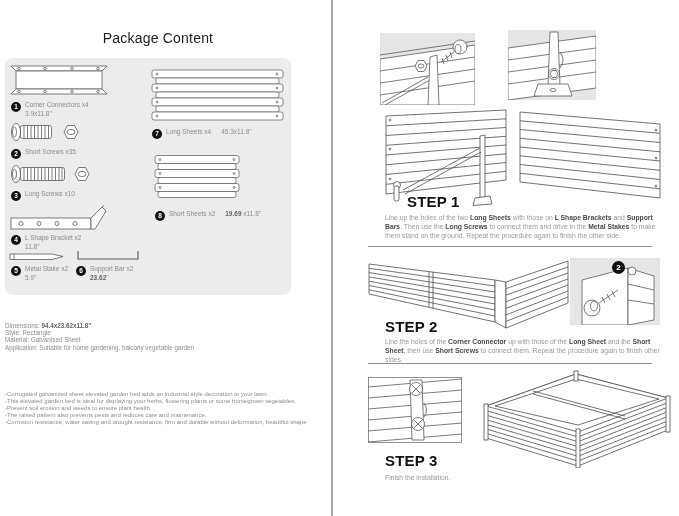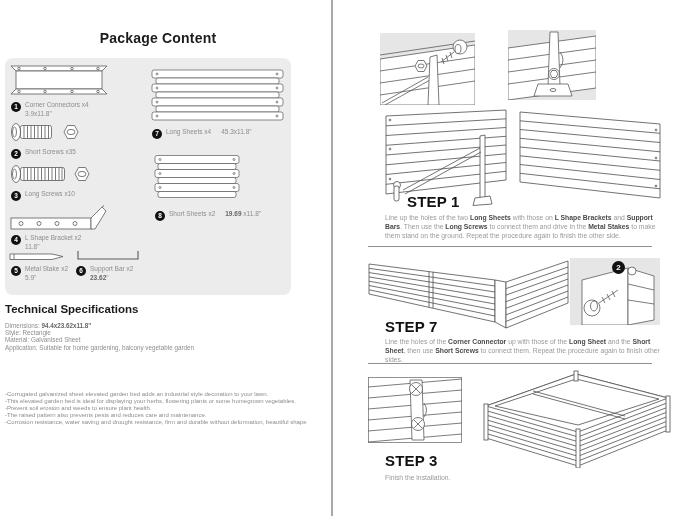--- a/index.html
+++ b/index.html
@@ -2,21 +2,21 @@
 <html><head>
 <meta charset="utf-8">
 <style>
   html,body{margin:0;padding:0;background:#fff;}
   .page{position:relative;width:679px;height:516px;background:#fff;overflow:hidden;
         font-family:"Liberation Sans","DejaVu Sans",sans-serif;color:#8d8d8d;}
   .abs{position:absolute;}
   
   .vdivider{position:absolute;left:331px;top:0;width:2px;height:516px;background:#a8a8a8;}
   .pkg-title{position:absolute;left:0;top:30px;width:316px;text-align:center;
-             font-size:14px;font-weight:700;color:#1c1c1c;letter-spacing:.2px;}
+             font-size:14px;font-weight:400;color:#1c1c1c;letter-spacing:.2px;}
   .panel{position:absolute;left:5px;top:58px;width:286px;height:237px;background:#ececec;border-radius:8px;}
   .item{position:absolute;font-size:6.5px;line-height:8.8px;color:#8d8d8d;white-space:nowrap;}
   .item .badge{position:absolute;left:0;top:1px;width:10px;height:10px;border-radius:50%;
                background:#111;color:#fff;font-size:6.5px;font-weight:700;line-height:10px;text-align:center;}
   .item .itxt{display:block;margin-left:14px;}
   .dim-inline{margin-left:10px;}
   .bld{font-weight:700;color:#666;}
   .sec-head{position:absolute;left:5px;font-size:11.5px;font-weight:700;color:#1c1c1c;}
   .spec-rows{position:absolute;left:5px;top:322px;width:326px;font-size:6.3px;line-height:7.2px;white-space:nowrap;}
   .feat-rows{position:absolute;left:5px;top:391px;width:330px;font-size:6px;line-height:6.9px;white-space:nowrap;}
@@ -198,21 +198,20 @@
       <rect x="5" y="37" width="78" height="6" rx="2" fill="#fff"></rect>
     </svg>
   </div>
   <div class="item" style="left:155px;top:210px;">
     <span class="badge">8</span>
     <span class="itxt">
       <span>Short Sheets x2</span><span class="dim-inline bld">19.69</span><span> x11.8"</span>
     </span>
   </div>
 
-  <div class="sec-head" style="top:303px;">Technical Specifications</div>
   <div class="spec-rows">
     <div><span>Dimensions:</span> <span class="bld">94.4x23.62x11.8"</span></div>
     <div>Style: Rectangle</div>
     <div>Material: Galvanised Sheet</div>
     <div>Application: Suitable for home gardening, balcony vegetable garden</div>
   </div>
 
   <div class="feat-rows">
     <div>-Corrugated galvanized sheet elevated garden bed adds an industrial style decoration to your lawn.</div>
     <div>-This elevated garden bed is ideal for displaying your herbs, flowering plants or some homegrown vegetables.</div>
@@ -325,21 +324,21 @@
       <line x1="29" y1="45" x2="48" y2="32"></line>
       <line x1="32" y1="39" x2="35" y2="45"></line>
         <line x1="37" y1="36" x2="40" y2="42"></line>
         <line x1="42" y1="33" x2="45" y2="39"></line>
       <circle cx="22" cy="50" r="8" fill="#fff"></circle>
       <ellipse cx="24" cy="48" rx="3.5" ry="5" fill="#fff"></ellipse>
       <circle cx="62" cy="13" r="4" fill="#fff"></circle>
     </svg>
   </div>
   <div class="cbadge" style="left:612px;top:261px;">2</div>
-  <div class="step-head" style="left:385px;top:318px;">STEP 7</div>
+  <div class="step-head" style="left:385px;top:318px;">STEP 2</div>
   <div class="step-text" style="left:385px;top:337px;"><span>Line the holes of the </span><span class="b">Corner Connector</span><span> up with those of the </span><span class="b">Long Sheet</span><span> and the </span><span class="b">Short Sheet</span><span>, then use </span><span class="b">Short Screws</span><span> to connect them. Repeat the procedure again to finish other sides.</span></div>
   <div class="hdivider" style="left:368px;top:363px;width:284px;"></div>
 
   <div class="abs" style="left:368px;top:377px;">
     <svg width="94" height="66" viewBox="0 0 94 66" fill="none" stroke="#5a5a5a" stroke-width="0.8">
       <rect x="0.5" y="0.5" width="93" height="65" fill="#fff" stroke="#777"></rect>
       <line x1="0" y1="10" x2="94" y2="2"></line>
         <line x1="0" y1="21" x2="94" y2="13"></line>
       <line x1="0" y1="32" x2="94" y2="24"></line>
         <line x1="0" y1="43" x2="94" y2="35"></line>

